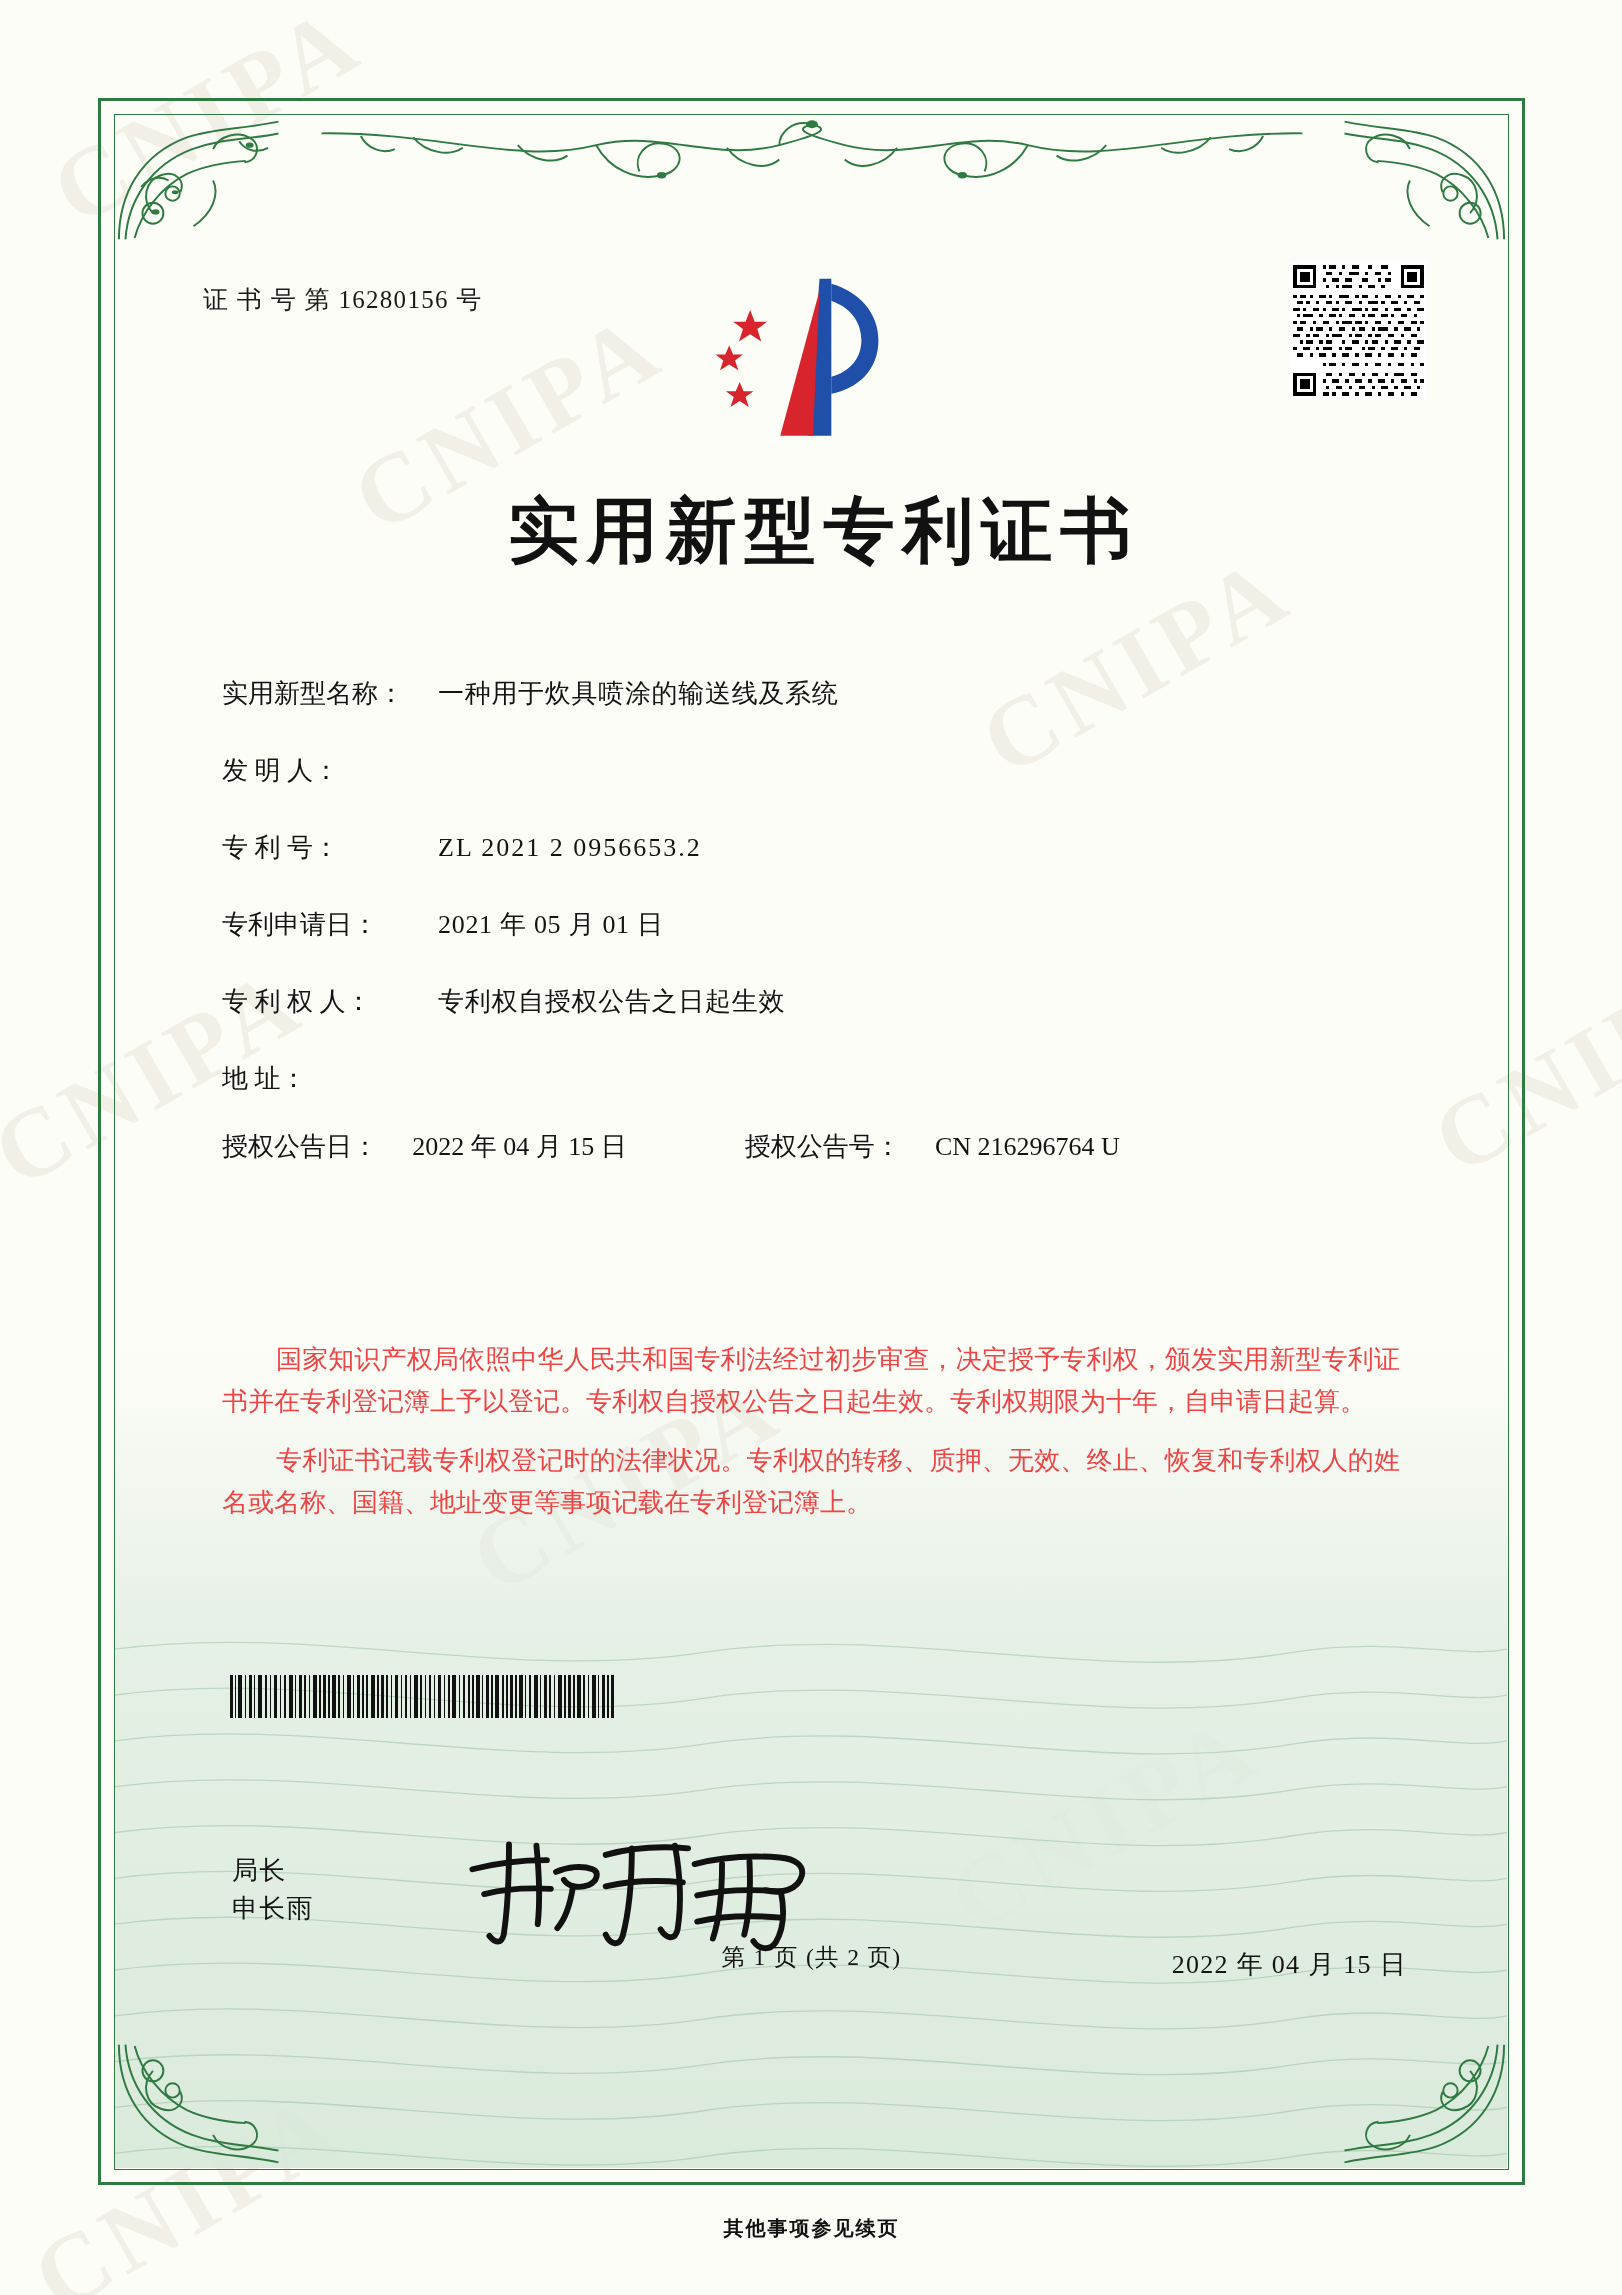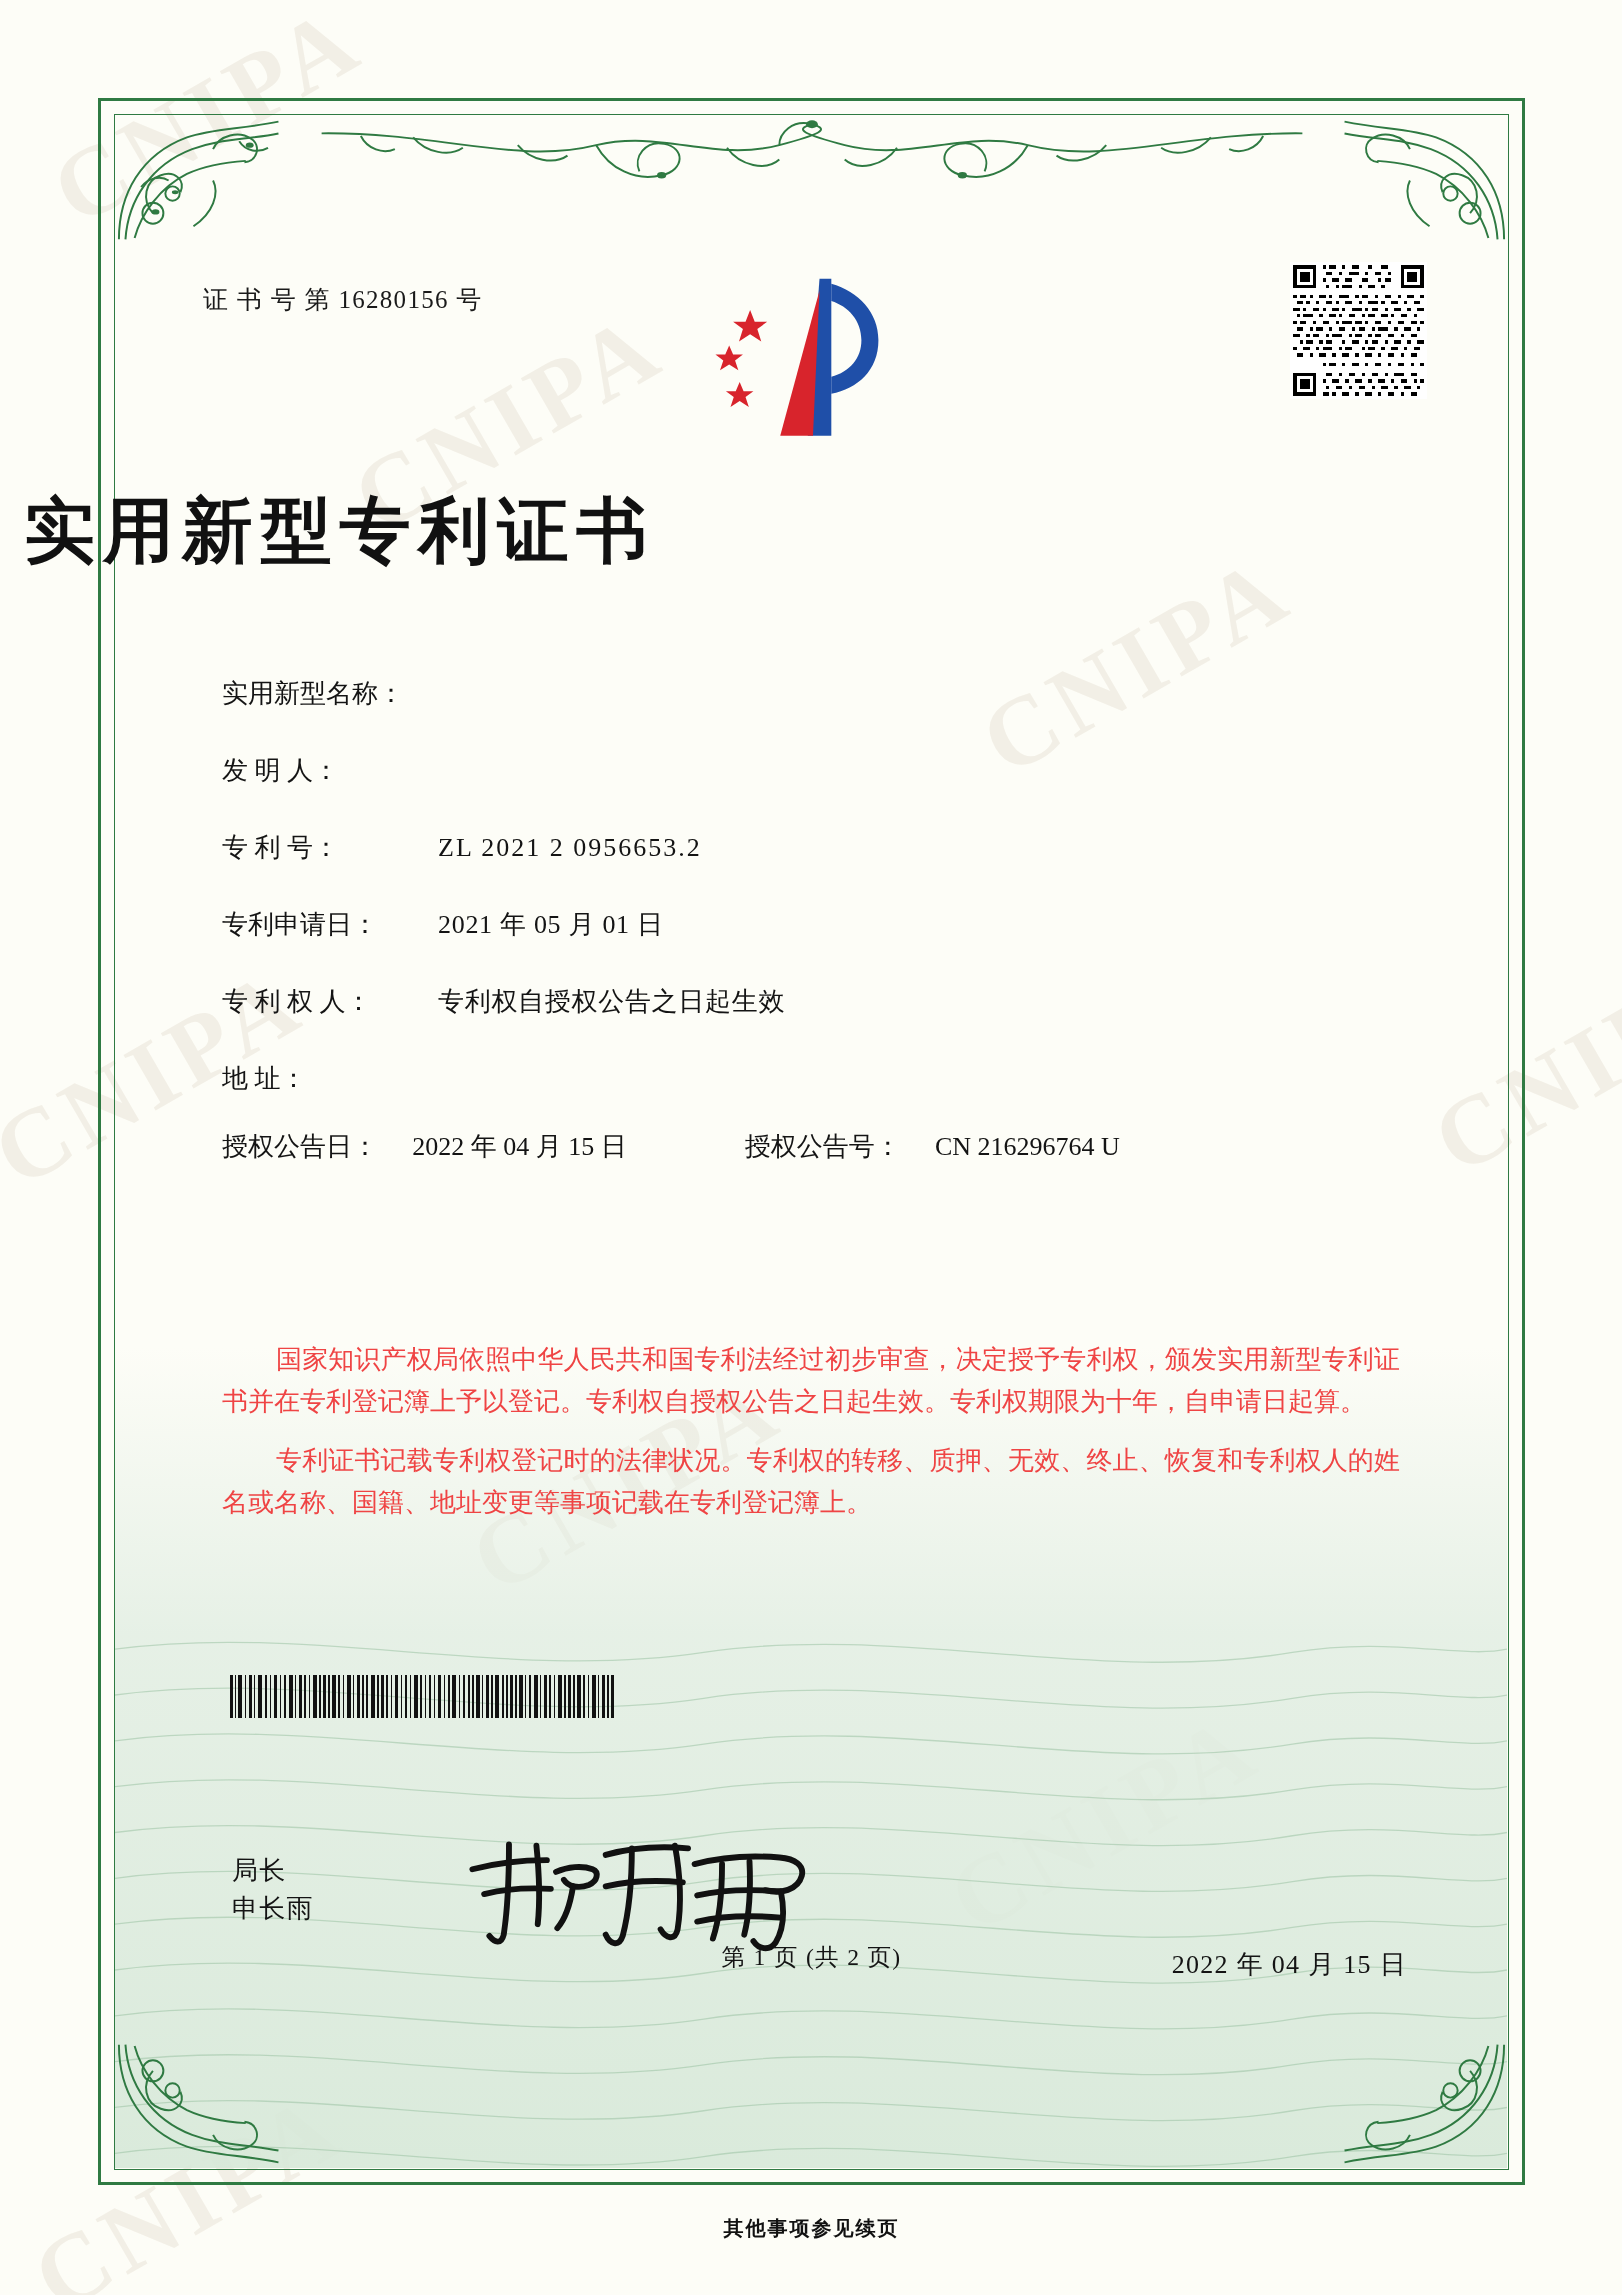--- a/index.html
+++ b/index.html
@@ -111,21 +111,21 @@
     top: 262px;
     width: 137px;
     height: 137px;
     background: #fff;
   }
   .qr svg { width:100%; height:100%; display:block; }
   .main-title {
     position: absolute;
     left: 0; right: 0;
     top: 484px;
-    text-align: left;
+    text-align: center;
     font-size: 71px;
     font-weight: 700;
     letter-spacing: 7.9px;
     color: #111;
     font-family: "Liberation Serif", serif;
     padding-left: 24px;
   }
 
   
   .fields {
@@ -585,20 +585,21 @@
           <rect x="37" y="40" width="2" height="1"></rect>
       </g>
     </svg>
   </div>
 
   <div class="main-title">实用新型专利证书</div>
 
   <div class="fields">
     <div class="frow">
       <div class="flabel">实用新型名称：</div>
+      <div class="fvalue">一种用于炊具喷涂的输送线及系统</div>
     </div>
     <div class="frow">
       <div class="flabel">发    明    人：</div>
     </div>
     <div class="frow">
       <div class="flabel">专    利    号：</div>
       <div class="fvalue mono">ZL 2021 2 0956653.2</div>
     </div>
     <div class="frow">
       <div class="flabel">专利申请日：</div>

